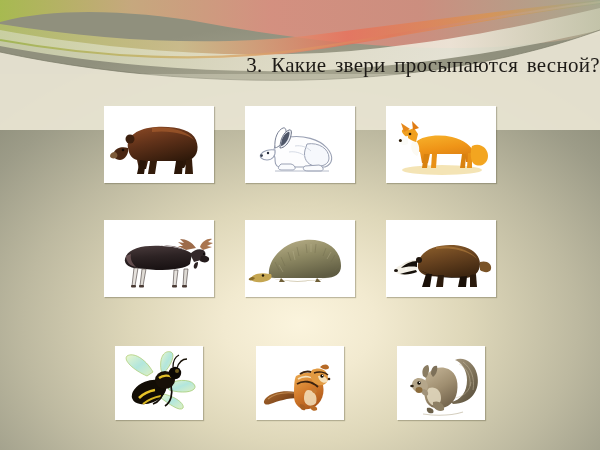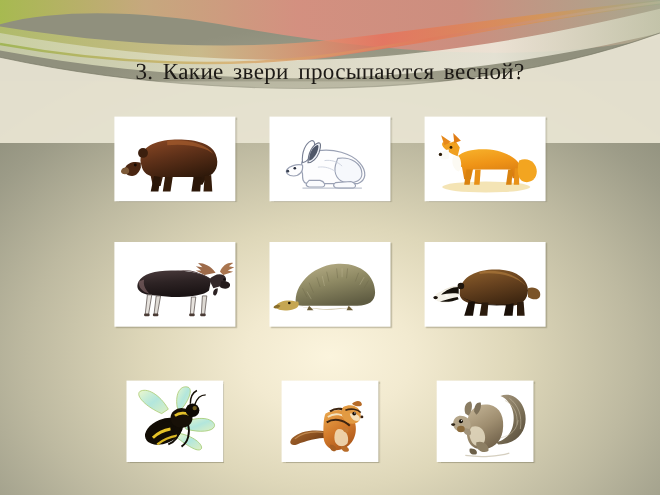--- a/index.html
+++ b/index.html
@@ -33,21 +33,21 @@
     pointer-events: none;
   }
   .ribbon-layer svg { display: block; }
 
   
   .title {
     position: absolute;
     left: 0;
     top: 52px;
     width: 600px;
-    text-align: center;
+    text-align: right;
     font-size: 21px;
     line-height: 26px;
     letter-spacing: 0.3px;
     color: #1d1a16;
     word-spacing: 3px;
     white-space: nowrap;
   }
 
   
   .grid {

